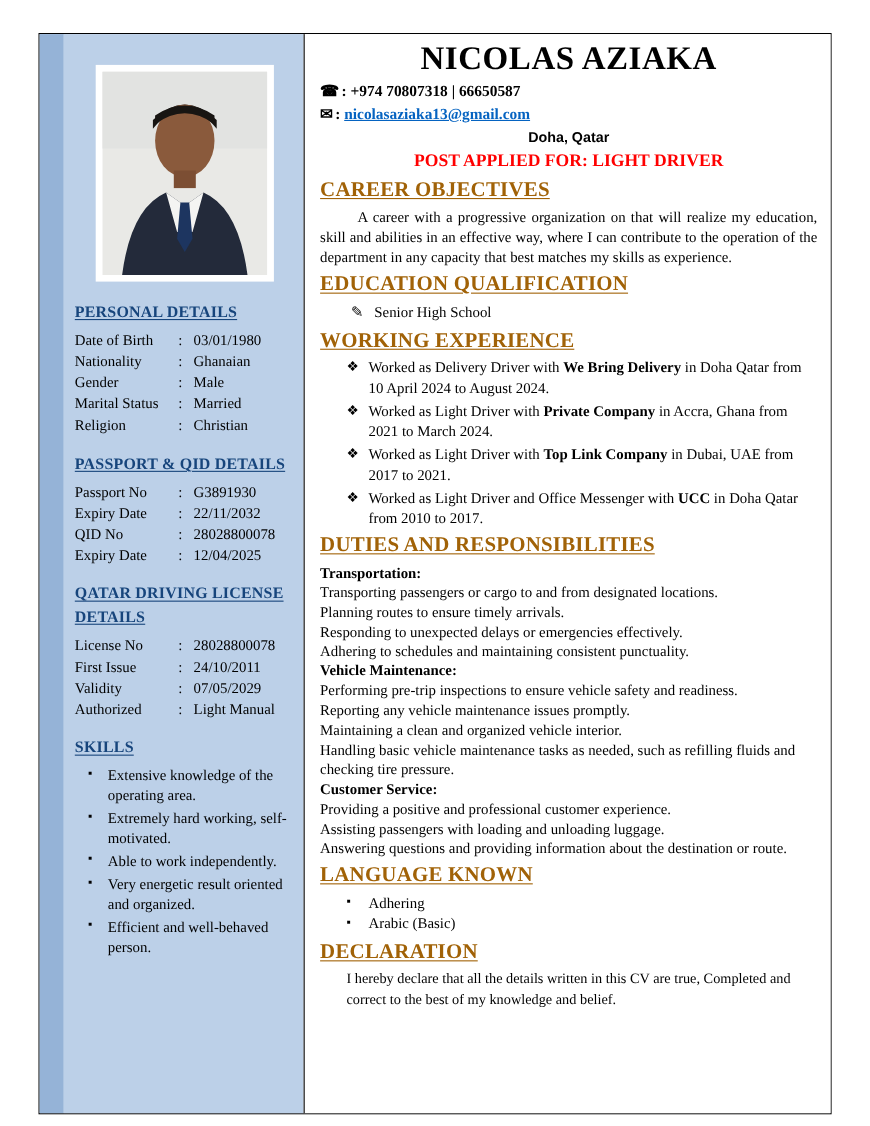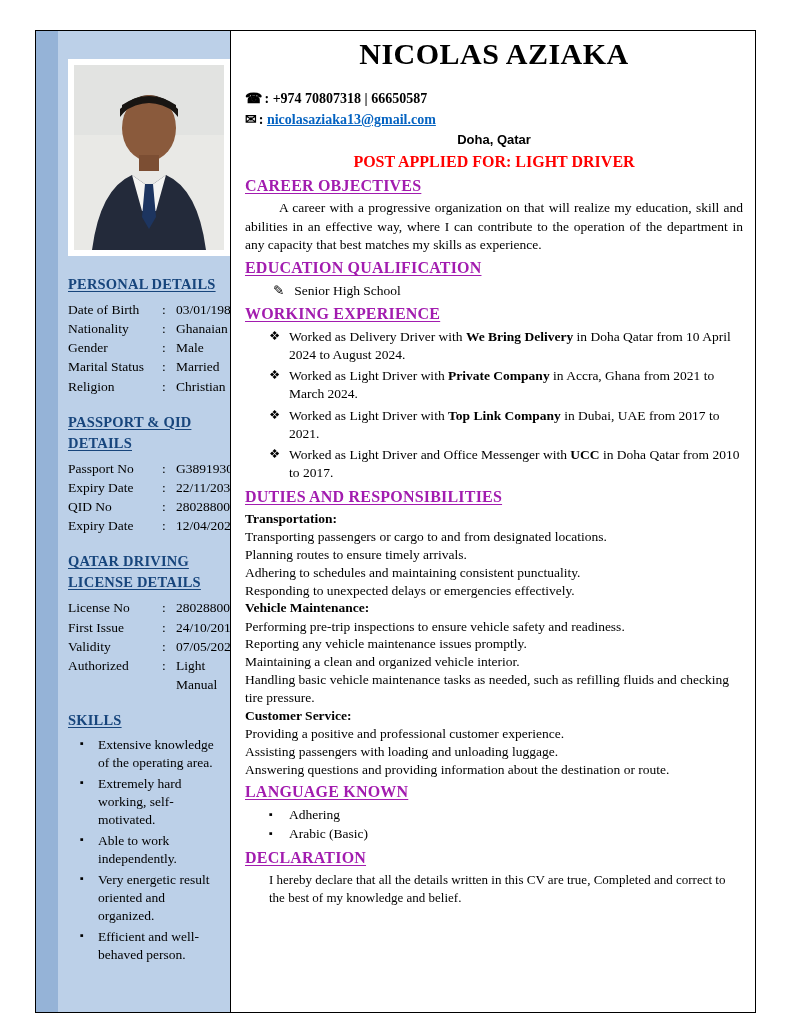--- a/index.html
+++ b/index.html
@@ -5,42 +5,42 @@
   * { margin:0; padding:0; box-sizing:border-box; }
   html,body { background:#fff; }
   body { font-family:"Liberation Serif","DejaVu Serif",serif; color:#000; }
   .page { position:relative; width:791px; height:1024px; margin:0 auto; background:#fff; overflow:hidden; }
   .doc { position:absolute; left:35px; top:30px; width:721px; height:983px; border:1px solid #000; display:flex; background:#fff; }
 
   
   .accent-strip { width:22px; background:#95b3d7; flex:none; }
 
   
-  .sidebar { width:172px; flex:none; background:#bcd0e8; padding:28px 8px 10px 10px; }
+  .sidebar { width:218px; flex:none; background:#bcd0e8; padding:28px 8px 10px 10px; }
   .photo-frame { width:162px; margin:0 auto 18px auto; background:#fff; padding:6px; }
   .photo-frame svg { display:block; }
   .side-section { margin-top:16px; }
   .side-section:first-of-type { margin-top:0; }
   .side-h { font-size:14.5px; font-weight:bold; color:#17457c; text-decoration:underline; text-underline-offset:2px; line-height:1.45; margin-bottom:5px; letter-spacing:.2px; }
   .kv { display:flex; font-size:13.5px; line-height:1.42; }
   .kv .k { width:94px; flex:none; }
   .kv .c { width:14px; flex:none; }
   .kv .v { flex:1; }
   .skill-item { position:relative; padding-left:30px; font-size:13.5px; line-height:1.33; margin-bottom:3px; }
   .skill-item .sq { position:absolute; left:12px; top:0; font-size:11px; }
 
   
   .content { flex:1; background:#fff; border-left:1px solid #000; padding:6px 12px 8px 14px; }
-  .name { text-align:center; font-size:30px; font-weight:bold; letter-spacing:.5px; line-height:1.1; margin-bottom:18px; }
+  .name { text-align:center; font-size:30px; font-weight:bold; letter-spacing:.5px; line-height:1.1; margin-bottom:3px; }
   .contact { text-align:left; font-weight:bold; font-size:14px; line-height:1.5; }
   .contact .icn { margin-right:2px; }
   .email-link { color:#0563c1; text-decoration:underline; font-weight:bold; }
   .location { text-align:center; font-family:"Liberation Sans","DejaVu Sans",sans-serif; font-weight:bold; font-size:13px; line-height:1.5; }
   .post { text-align:center; color:#f00; font-weight:bold; font-size:16px; line-height:1.35; margin:1px 0 2px 0; }
-  .sec-h { font-size:16px; font-weight:bold; color:#a21caf; text-decoration:underline; text-underline-offset:2px; line-height:1.4; margin:3px 0 2px 0; letter-spacing:.2px; }
+  .sec-h { font-size:19px; font-weight:bold; color:#a16207; text-decoration:underline; text-underline-offset:2px; line-height:1.4; margin:3px 0 2px 0; letter-spacing:.2px; }
   .para { font-size:13.5px; line-height:1.35; text-align:justify; text-indent:34px; }
   .edu-item { font-size:13.5px; line-height:1.4; padding-left:28px; }
   .edu-item .icn { margin-right:10px; }
   .exp-item { position:relative; padding-left:44px; font-size:13.5px; line-height:1.35; margin-bottom:3px; }
   .exp-item .bullet { position:absolute; left:24px; top:0; font-size:12.5px; }
   .duty-title { font-size:13.5px; font-weight:bold; line-height:1.35; }
   .duty-line { font-size:13.5px; line-height:1.32; }
   .lang-item { position:relative; padding-left:44px; font-size:13.5px; line-height:1.4; }
   .lang-item .sq { position:absolute; left:24px; top:1px; font-size:11px; }
   .decl { font-size:13px; line-height:1.42;margin-left:24px; }
@@ -203,22 +203,22 @@
       </div>
       <div class="exp-item">
         <span class="bullet">❖</span><span><span>Worked as Light Driver and Office Messenger with </span><b>UCC</b><span> in Doha Qatar from 2010 to 2017.</span></span>
       </div>
 
       <div class="sec-h">DUTIES AND RESPONSIBILITIES</div>
 
       <div class="duty-title">Transportation:</div>
       <p class="duty-line">Transporting passengers or cargo to and from designated locations.</p>
       <p class="duty-line">Planning routes to ensure timely arrivals.</p>
+      <p class="duty-line">Responding to unexpected delays or emergencies effectively.</p>
       <p class="duty-line">Adhering to schedules and maintaining consistent punctuality.</p>
-      <p class="duty-line">Responding to unexpected delays or emergencies effectively.</p>
 
       <div class="duty-title">Vehicle Maintenance:</div>
       <p class="duty-line">Performing pre-trip inspections to ensure vehicle safety and readiness.</p>
       <p class="duty-line">Reporting any vehicle maintenance issues promptly.</p>
       <p class="duty-line">Maintaining a clean and organized vehicle interior.</p>
       <p class="duty-line">Handling basic vehicle maintenance tasks as needed, such as refilling fluids and checking tire pressure.</p>
 
       <div class="duty-title">Customer Service:</div>
       <p class="duty-line">Providing a positive and professional customer experience.</p>
       <p class="duty-line">Assisting passengers with loading and unloading luggage.</p>

